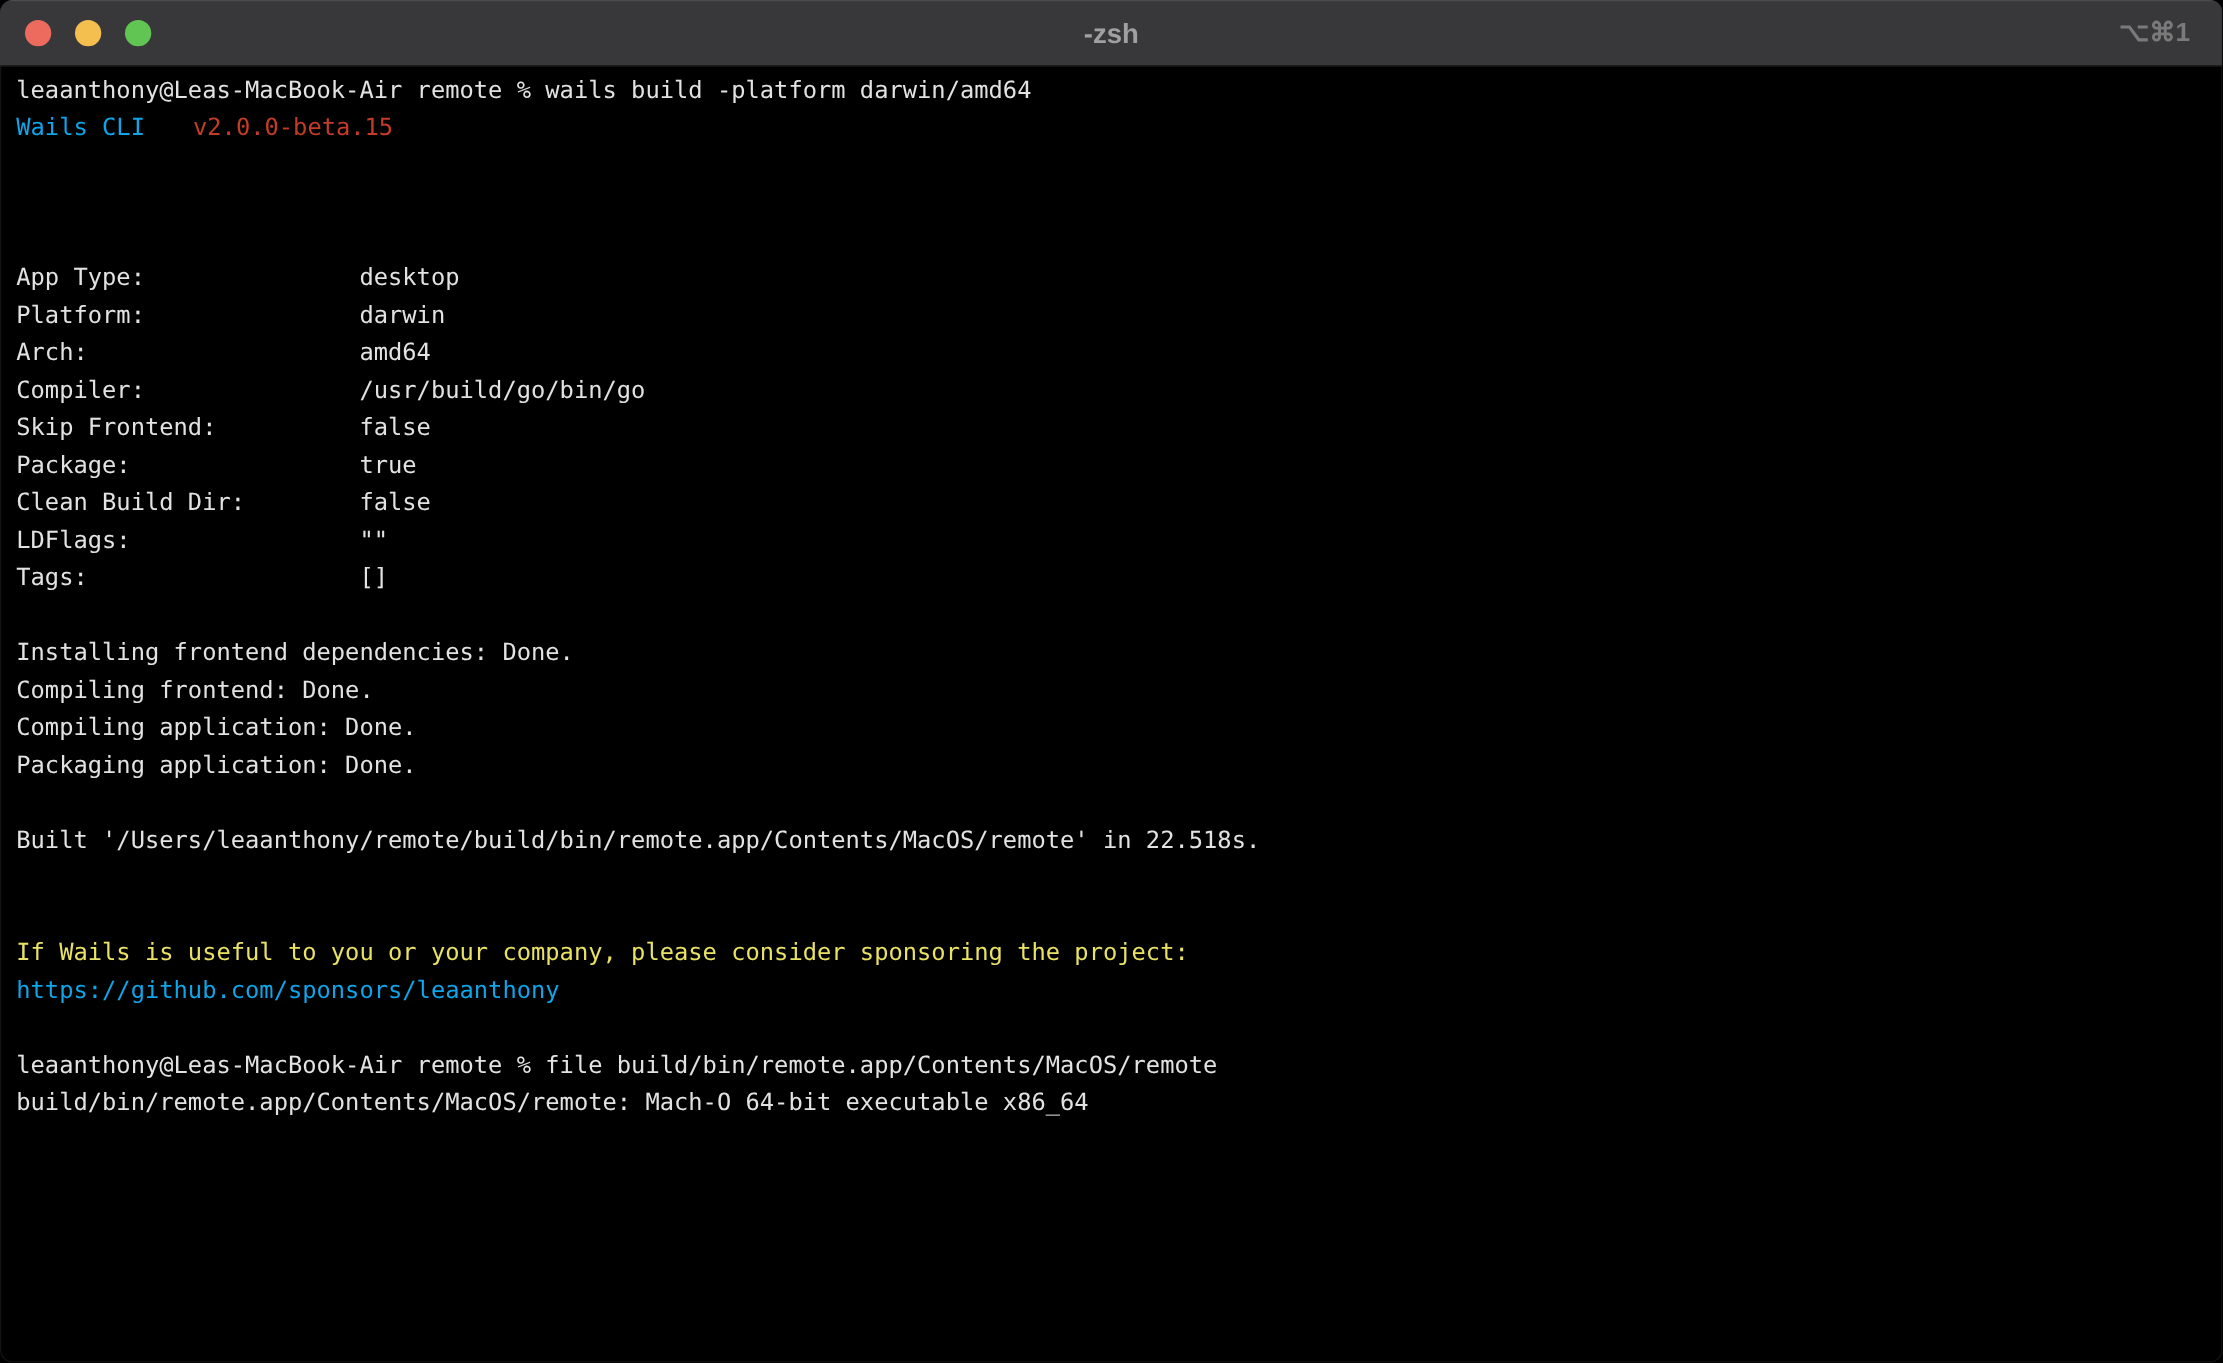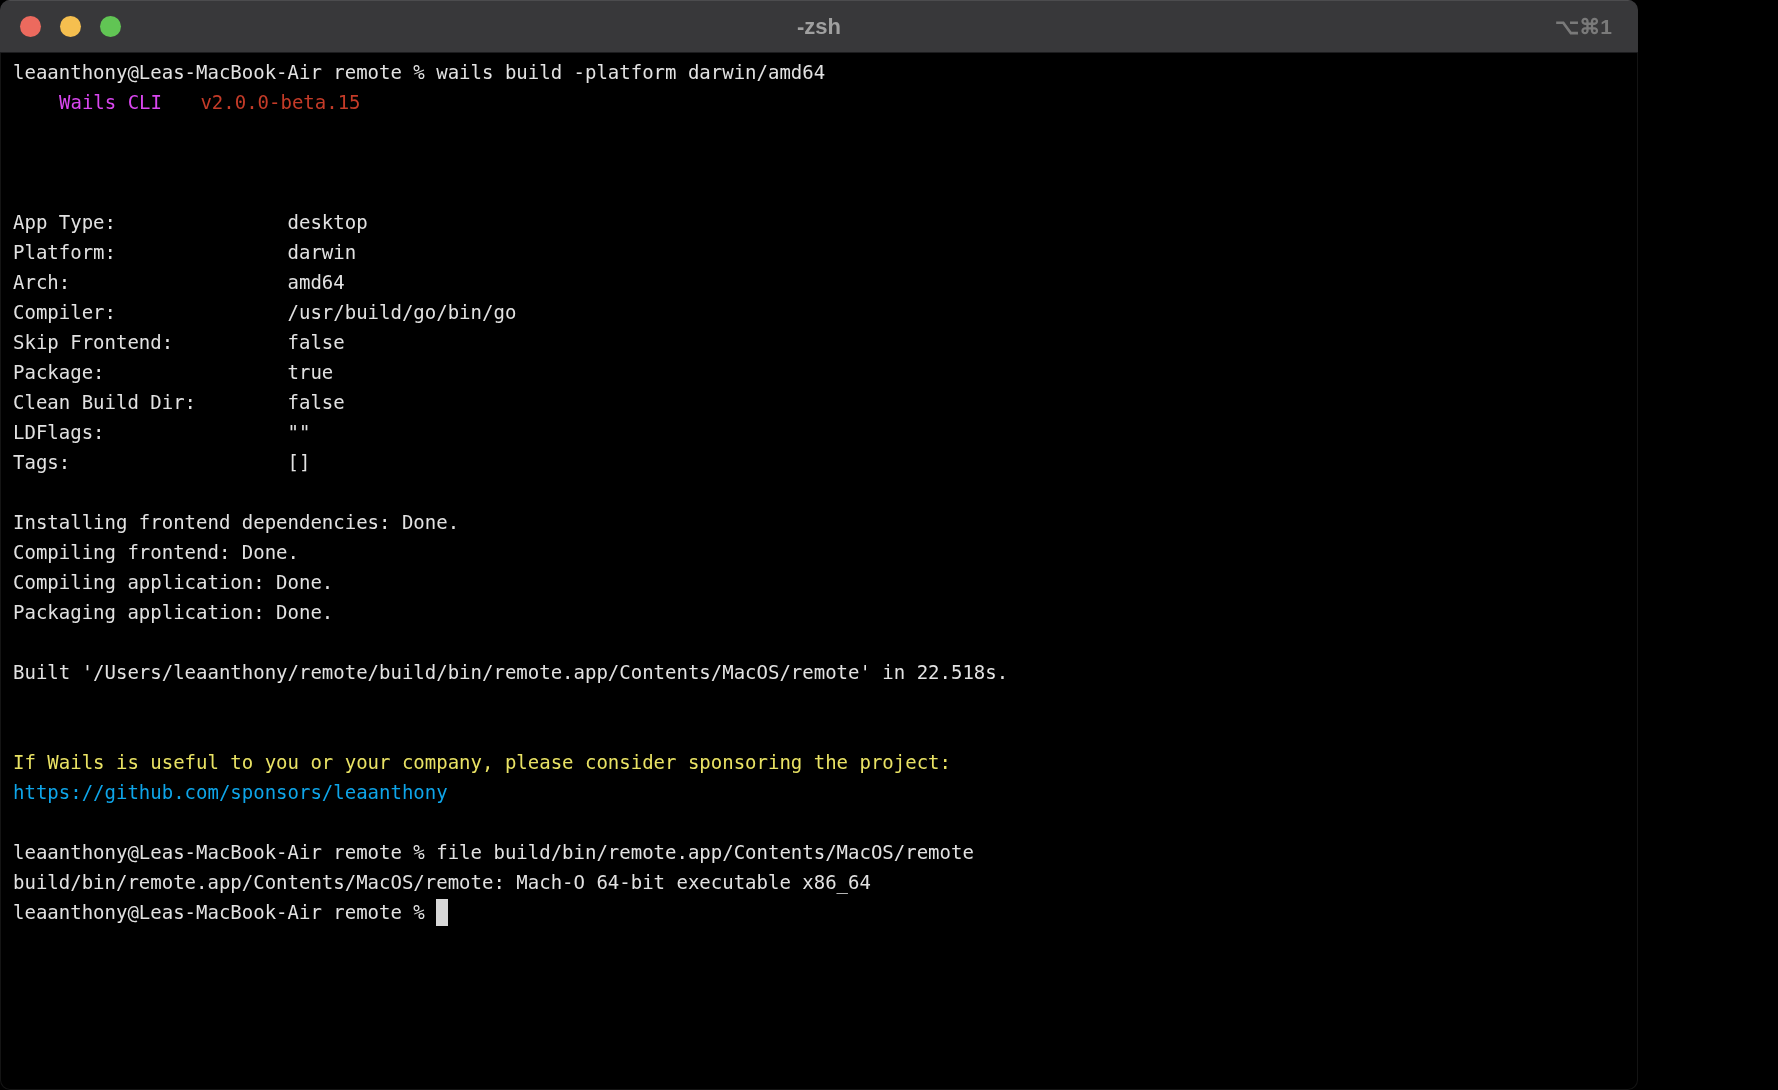--- a/index.html
+++ b/index.html
@@ -6,21 +6,21 @@
     margin: 0;
     padding: 0;
     background: #000;
     width: 1778px;
     height: 1090px;
     overflow: hidden;
     font-family: "DejaVu Sans Mono", "Liberation Mono", monospace;
   }
   .window {
     position: relative;
-    width: 1638px;
+    width: 1778px;
     height: 1090px;
     border-radius: 10px;
     overflow: hidden;
     background: var(--bg, #000);
     box-shadow: 0 0 0 1px rgba(255,255,255,0.08) inset;
   }
   .titlebar {
     height: 53px;
     background: var(--titlebar, #38383a);
     display: flex;
@@ -90,21 +90,21 @@
     <div class="traffic-lights">
       <span class="tl red"></span>
       <span class="tl yellow"></span>
       <span class="tl green"></span>
     </div>
     <div class="title">-zsh</div>
     <div class="shortcut">⌥⌘1</div>
   </div>
   <div class="terminal" id="terminal">
       <div class="term-line"><span>leaanthony@Leas-MacBook-Air remote % wails build -platform darwin/amd64</span></div>
-      <div class="term-line"><span style="color: #d946ef; margin-left: 46px;">Wails CLI </span><span style="color: rgb(196, 59, 40); margin-left: 27px;">v2.0.0-beta.15</span></div>
+      <div class="term-line"><span style="color: #0ea5e9;">Wails CLI </span><span style="color: rgb(196, 59, 40); margin-left: 27px;">v2.0.0-beta.15</span></div>
       <div class="term-line"></div>
       <div class="term-line"></div>
       <div class="term-line"></div>
       <div class="term-line"><span>App Type:               desktop</span></div>
       <div class="term-line"><span>Platform:               darwin</span></div>
       <div class="term-line"><span>Arch:                   amd64</span></div>
       <div class="term-line"><span>Compiler:               /usr/build/go/bin/go</span></div>
       <div class="term-line"><span>Skip Frontend:          false</span></div>
       <div class="term-line"><span>Package:                true</span></div>
       <div class="term-line"><span>Clean Build Dir:        false</span></div>
@@ -117,15 +117,14 @@
       <div class="term-line"><span>Packaging application: Done.</span></div>
       <div class="term-line"></div>
       <div class="term-line"><span>Built '/Users/leaanthony/remote/build/bin/remote.app/Contents/MacOS/remote' in 22.518s.</span></div>
       <div class="term-line"></div>
       <div class="term-line"></div>
       <div class="term-line"><span style="color: rgb(233, 226, 100); margin-top: 12px;">If Wails is useful to you or your company, please consider sponsoring the project:</span></div>
       <div class="term-line"><span style="color: #0ea5e9;">https://github.com/sponsors/leaanthony</span></div>
       <div class="term-line"></div>
       <div class="term-line"><span>leaanthony@Leas-MacBook-Air remote % file build/bin/remote.app/Contents/MacOS/remote</span></div>
       <div class="term-line"><span>build/bin/remote.app/Contents/MacOS/remote: Mach-O 64-bit executable x86_64</span></div>
-      <div class="term-line"><span>leaanthony@Leas-MacBook-Air remote % </span><span class="cursor"></span></div>
     </div>
 </div>
 
 </body></html>

